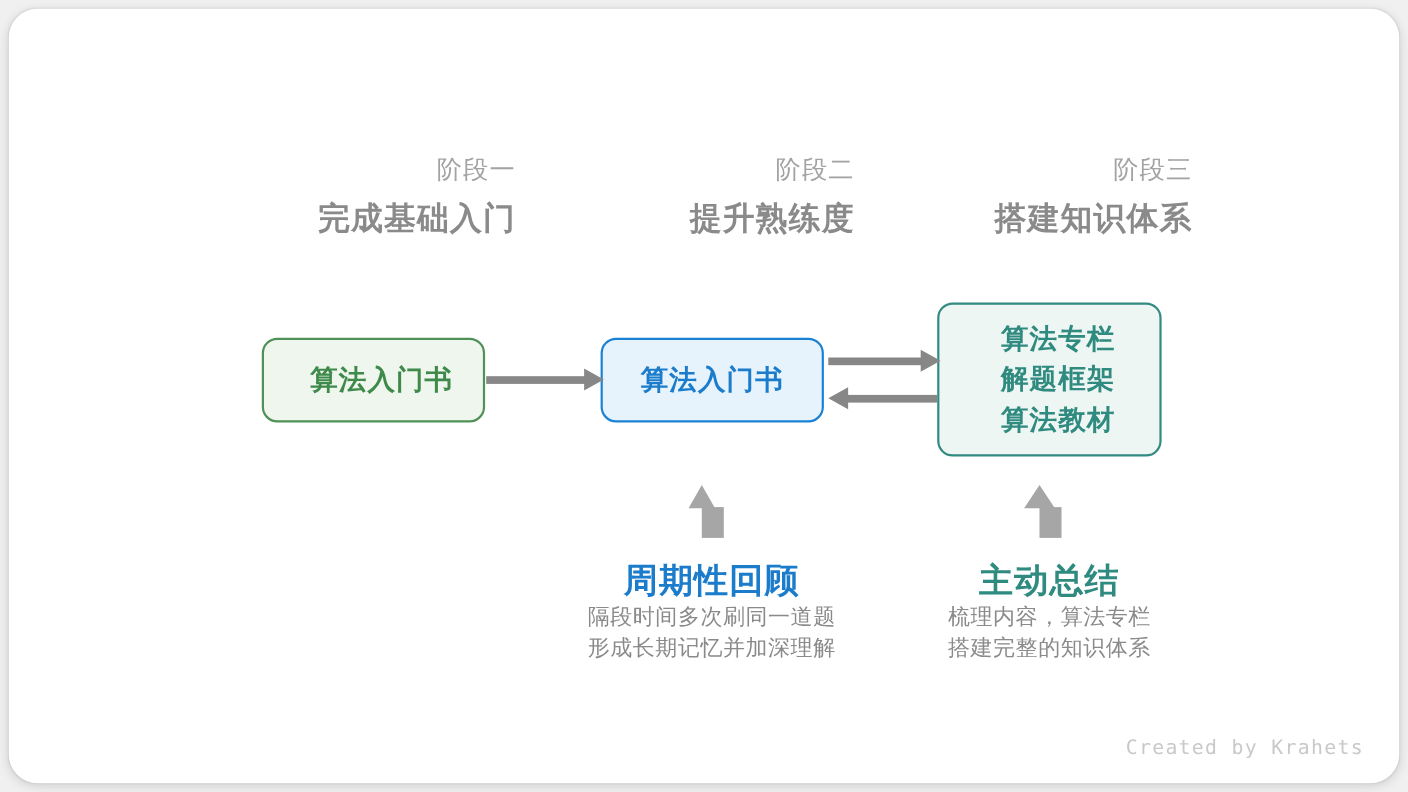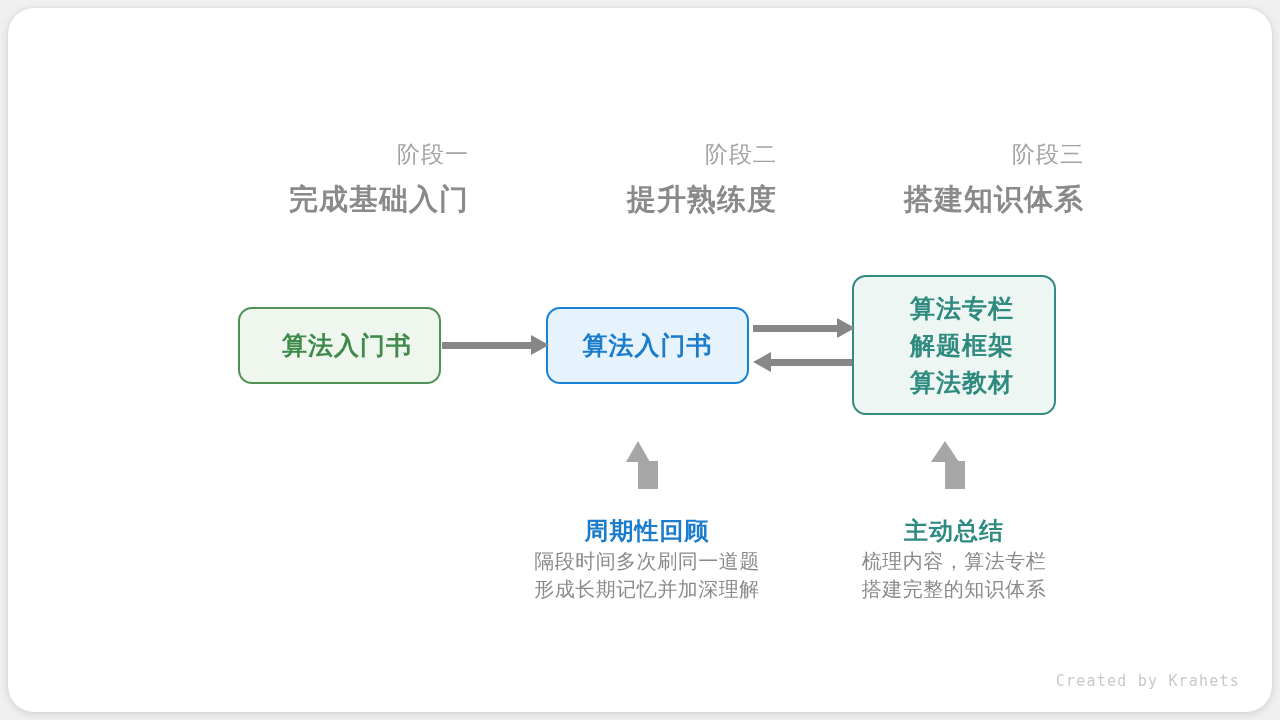--- a/index.html
+++ b/index.html
@@ -160,45 +160,46 @@
                            border-left-width: 14px; border-right-width: 14px;
                            border-bottom-width: 21px; }
 
   
   .annotation {
     position: absolute;
     text-align: center;
     width: 300px;
   }
   .annot-title {
-    font-size: 24px;
+    font-size: 31px;
     font-weight: bold;
     letter-spacing: 1px;
     line-height: 32px;
     white-space: nowrap;
+    font-family: Liberation Mono, monospace;
   }
   .annot-desc {
     font-size: 20px;
     color: #8a8a8a;
     line-height: 28px;
     letter-spacing: 0.5px;
     white-space: nowrap;
   }
   .annotation-left { left: 489px; top: 507px; }
   .annotation-left .annot-title { color: #1a7ccb; }
   .annotation-right { left: 796px; top: 507px; }
   .annotation-right .annot-title { color: #2f8a7f; }
 
   
   .footer-credit {
     position: absolute;
     right: 32px;
     bottom: 22px;
     font-family: "DejaVu Sans Mono", "Liberation Mono", monospace;
-    font-size: 15px;
+    font-size: 18px;
     color: #c9c9c9;
     letter-spacing: 1.2px;
     white-space: nowrap;
   }
 </style>
 </head>
 <body>
 
 <div class="canvas">
 

